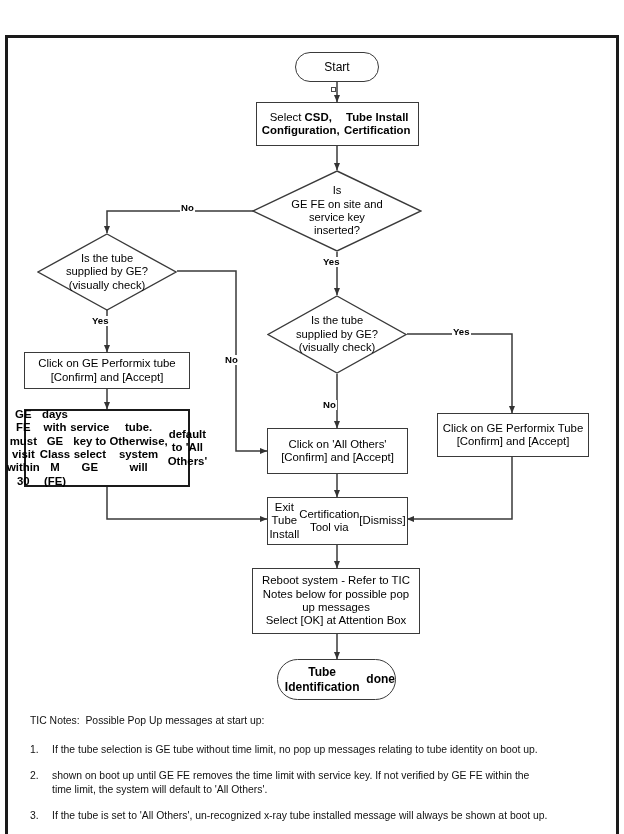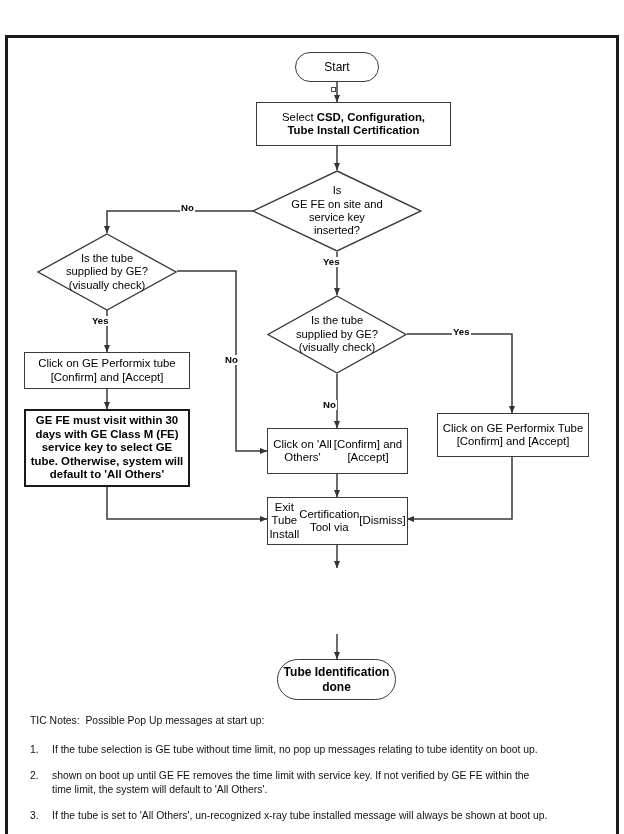--- a/index.html
+++ b/index.html
@@ -167,21 +167,21 @@
         <path d="M337,604 L337,629" marker-end="url(#ah)"></path>
       </g>
     </svg>
 
     <div class="node term" style="left:295px; top:22px; width:84px; height:30px;">
       <span>Start</span>
     </div>
 
     <div class="artifact" style="left:331px; top:57px;"></div>
 
-    <div class="node proc" style="left:256px; top:72px; width:195px; height:44px; flex-direction:column;">
+    <div class="node proc" style="left:256px; top:72px; width:163px; height:44px; flex-direction:row;">
       <div>
         <span>Select </span><b>CSD</b><b>, Configuration,</b>
       </div>
       <div>
         <b>Tube Install Certification</b>
       </div>
     </div>
 
     <div class="diamond-wrap" style="left:252px; top:140px; width:170px; height:82px;">
       <svg width="170" height="82">
@@ -230,46 +230,52 @@
     </div>
 
     <div class="edge-label" style="left:322px; top:370px;">No</div>
     <div class="edge-label" style="left:452px; top:297px;">Yes</div>
 
     <div class="node proc" style="left:24px; top:322px; width:166px; height:37px; flex-direction:column;">
       <div>Click on GE Performix tube</div>
       <div>[Confirm] and [Accept]</div>
     </div>
 
-    <div class="node proc bold" style="left:24px; top:379px; width:166px; height:78px; flex-direction:column;">
+    <div class="node proc bold" style="left:24px; top:379px; width:166px; height:78px; flex-direction:row;">
       <div>GE FE must visit within 30</div>
       <div>days with GE Class M (FE)</div>
       <div>service key to select GE</div>
       <div>tube.  Otherwise, system will</div>
       <div>default to 'All Others'</div>
     </div>
 
-    <div class="node proc" style="left:267px; top:398px; width:141px; height:46px; ">
+    <div class="node proc" style="left:267px; top:398px; width:141px; height:46px; flex-direction:column;">
       <div>Click on 'All Others'</div>
       <div>[Confirm] and [Accept]</div>
     </div>
 
     <div class="node proc" style="left:437px; top:383px; width:152px; height:44px; flex-direction:column;">
       <div>Click on GE Performix Tube</div>
       <div>[Confirm] and [Accept]</div>
     </div>
 
     <div class="node proc" style="left:267px; top:467px; width:141px; height:48px; flex-direction:row;">
       <div>Exit Tube Install</div>
       <div>Certification Tool via</div>
       <div>[Dismiss]</div>
     </div>
 
-
-    <div class="node term bold" style="left:277px; top:629px; width:119px; height:41px; flex-direction:column;">
+    <div class="node proc" style="left:252px; top:538px; width:168px; height:66px; flex-direction:column;">
+      <div>Reboot system - Refer to TIC</div>
+      <div>Notes below for possible pop</div>
+      <div>up messages</div>
+      <div>Select [OK] at Attention Box</div>
+    </div>
+
+    <div class="node term bold" style="left:277px; top:629px; width:119px; height:41px; flex-direction:row;">
       <div>Tube Identification</div>
       <div>done</div>
     </div>
 
   </div>
 
   <div id="notes">
     <div class="note-head">TIC Notes:  Possible Pop Up messages at start up:</div>
 
     <div class="note-row">

